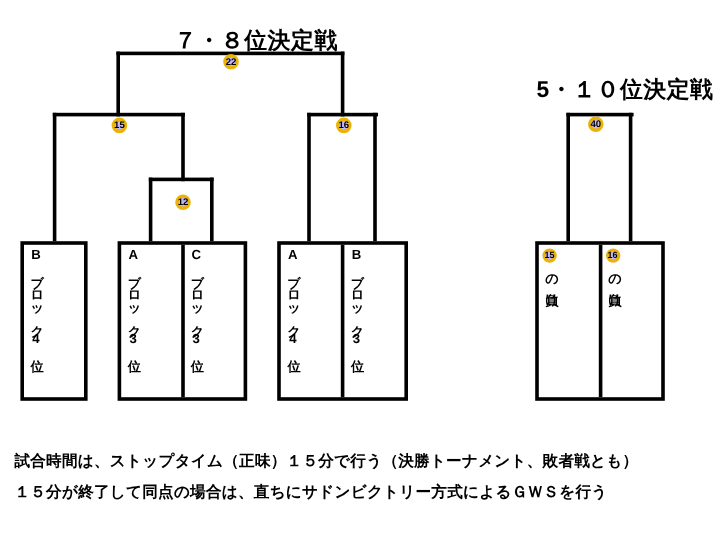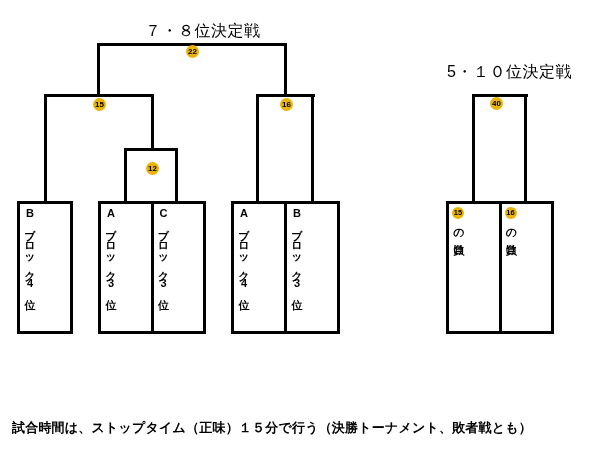--- a/index.html
+++ b/index.html
@@ -2,49 +2,48 @@
 <html><head>
 <meta charset="utf-8">
 <style>
   html,body{margin:0;padding:0;background:#fff;}
   .stage{
     position:relative;width:602px;height:451px;background:#ffffff;
     font-family:"Liberation Sans","DejaVu Sans",sans-serif;
     color:#000;overflow:hidden;
   }
   .title{
-    position:absolute;font-size:16px;font-weight:normal;white-space:nowrap;
+    position:absolute;font-size:19px;font-weight:bold;white-space:nowrap;
     letter-spacing:0.5px;
   }
   .line{position:absolute;background:#000;}
   .box{
     position:absolute;border:3px solid #000;box-sizing:border-box;
     display:flex;background:#fff;
   }
   .cell{position:relative;flex:1;}
   .cell.div{border-left:3px solid #000;}
   .vtext{
     position:absolute;top:3px;left:3px;
     writing-mode:vertical-rl;text-orientation:upright;
     font-size:11px;font-weight:bold;letter-spacing:1.5px;line-height:13px;
     white-space:nowrap;
   }
   .vtext.below-ref{top:17px;}
   .circ{
     position:absolute;width:13px;height:13px;box-sizing:border-box;
-    border:6px solid #eab308;border-radius:50%;background:#c4b5fd;
+    border:3px solid #eab308;border-radius:50%;background:#c4b5fd;
     display:flex;align-items:center;justify-content:center;
     font-size:8px;font-weight:bold;line-height:1;
   }
   .circ.in-cell{position:absolute;top:3px;left:3px;width:12px;height:12px;font-size:7.5px;}
   .notes{
     position:absolute;left:12px;top:371px;width:580px;
     font-size:13px;font-weight:bold;line-height:26px;letter-spacing:0.2px;
     white-space:nowrap;
-    margin-top:44px;
   }
 </style>
 </head>
 <body>
 
 <div class="stage">
 
   <div class="title" style="left:145px;top:21px;">７・８位決定戦</div>
   <div class="title" style="left:447px;top:62px;">5・１０位決定戦</div>
 
@@ -104,15 +103,16 @@
       <span class="vtext below-ref">の負け</span>
     </div>
     <div class="cell div">
       <span class="circ in-cell">16</span>
       <span class="vtext below-ref">の負け</span>
     </div>
   </div>
 
   <div class="notes">
     <div>試合時間は、ストップタイム（正味）１５分で行う（決勝トーナメント、敗者戦とも）</div>
+    <div>１５分が終了して同点の場合は、直ちにサドンビクトリー方式によるＧＷＳを行う</div>
   </div>
 
 </div>
 
 </body></html>

